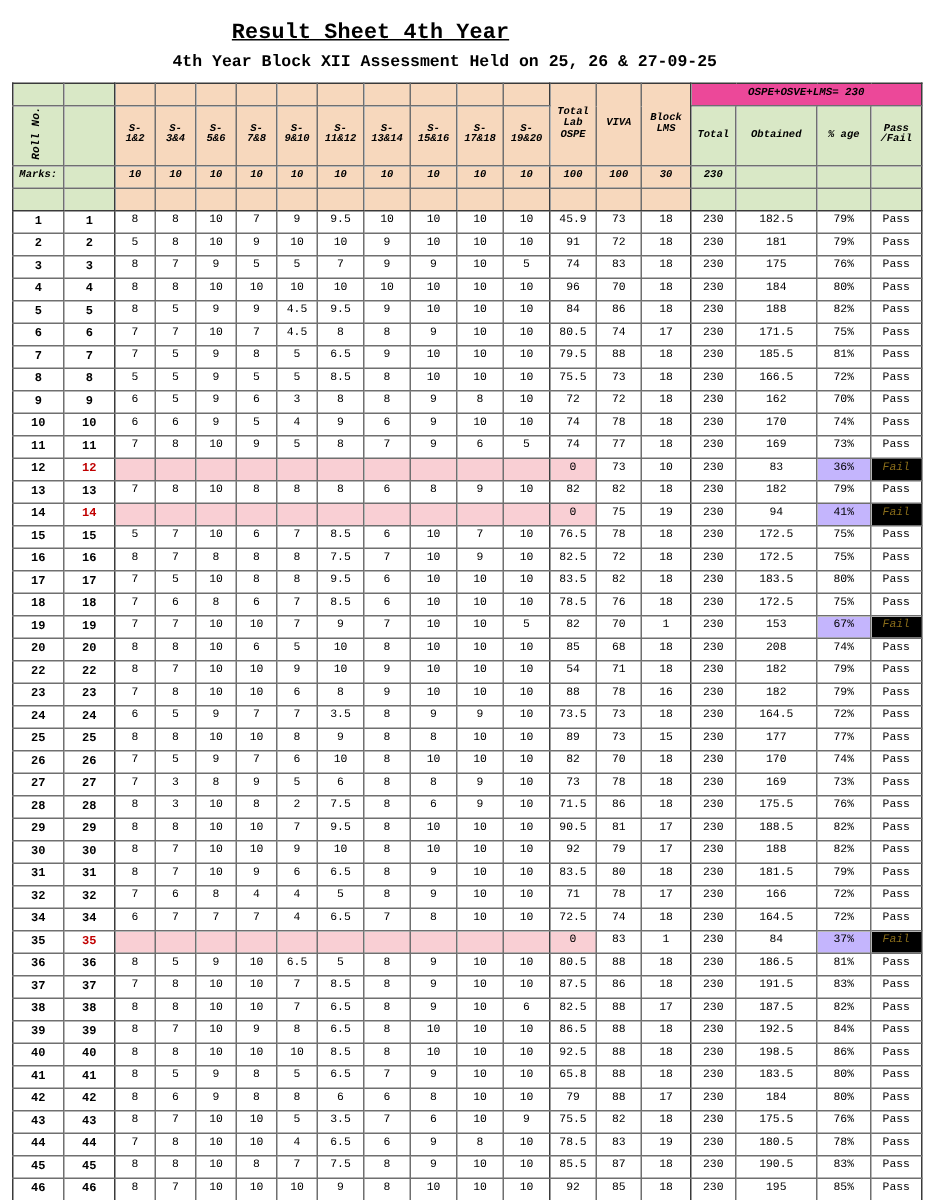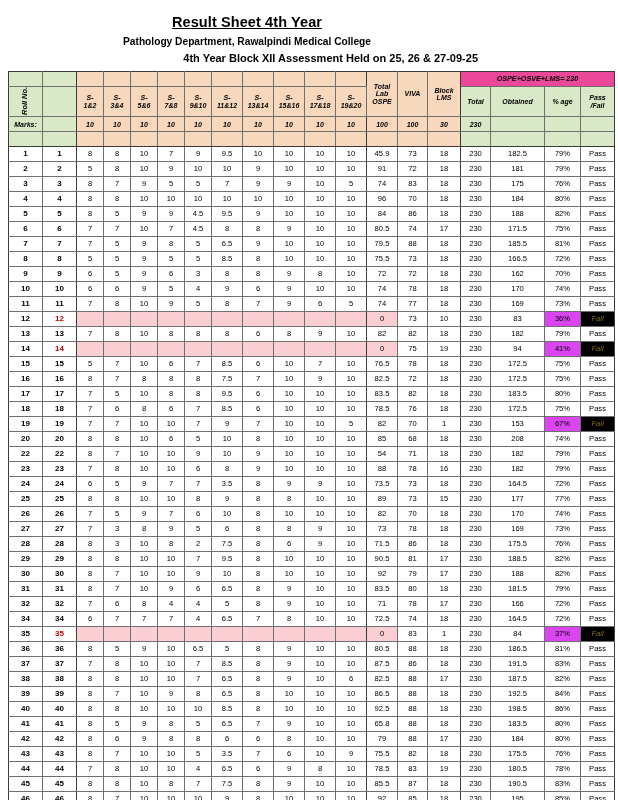--- a/index.html
+++ b/index.html
@@ -3,21 +3,21 @@
 <meta charset="utf-8">
 <title>Result Sheet 4th Year</title>
 <style>
   html,body{margin:0;padding:0;background:#ffffff;}
   body{
     width:618px;height:800px;
     font-family:"Liberation Sans", sans-serif;
     color:#000;
     overflow:hidden;
   }
-  .page{position:relative;width:494px;height:800px;box-sizing:border-box;}
+  .page{position:relative;width:494px;height:800px;box-sizing:border-box;font-family:Liberation Mono, monospace;}
 
   
   .titles{padding:14px 10px 4px 10px;}
   .t-main{
     text-align:center;
     font-size:14.5px;font-weight:bold;
     text-decoration:underline;
     letter-spacing:.1px;
     margin:0 0 6px 0;
   }
@@ -77,34 +77,33 @@
     background:#ec4899;font-weight:bold;font-style:italic;font-size:7.2px;
     height:11px;
   }
 
   
   tbody td{font-size:7.6px;height:14.2px;}
   td.rollcol{font-weight:bold;font-size:8px;}
   td.rollcol2{font-weight:bold;font-size:8px;}
   td.absent-roll{color:#c00000;font-weight:bold;}
   td.pink{background:#f9cfd4;}
-  td.pinkpct{background:#d946ef;}
+  td.pinkpct{background:#c4b5fd;}
   td.fail{background:#000000;color:#8a6d1a;font-style:italic;}
   td.zero{background:#f9cfd4;}
 
   
 </style>
 </head>
 <body>
 
 <div class="page">
 
   <div class="titles">
     <div class="t-main">Result Sheet 4th Year</div>
-    <div class="t-sub">Pathology Department, Rawalpindi Medical College</div>
     <div class="t-sub2">4th Year Block XII Assessment Held on 25, 26 &amp; 27-09-25</div>
   </div>
 
   <table class="sheet">
     <colgroup>
       <col style="width:34px">
       <col style="width:34px">
       <col style="width:27px">
         <col style="width:27px">
         <col style="width:27px">

